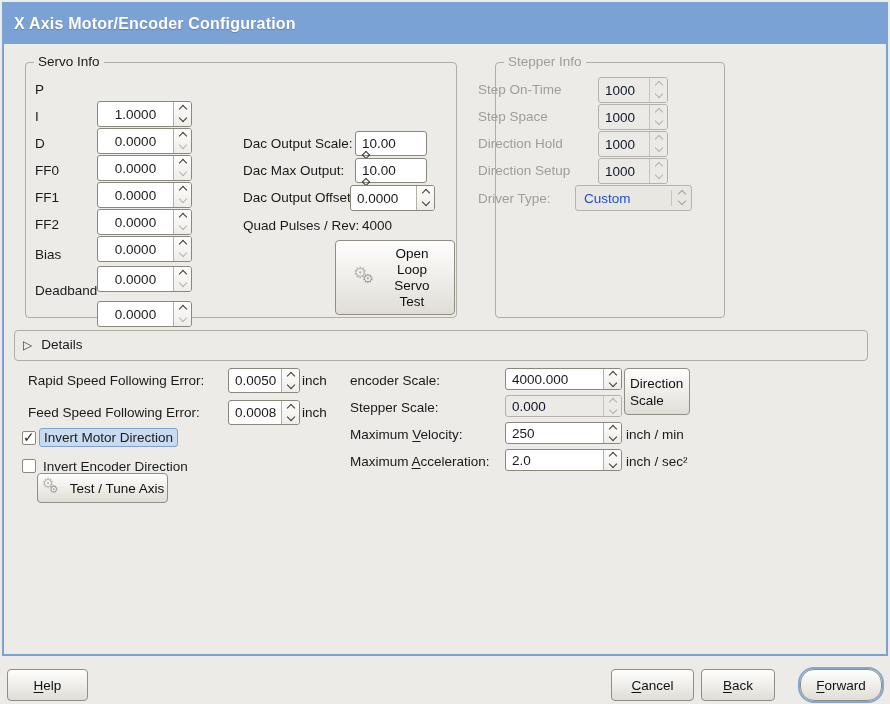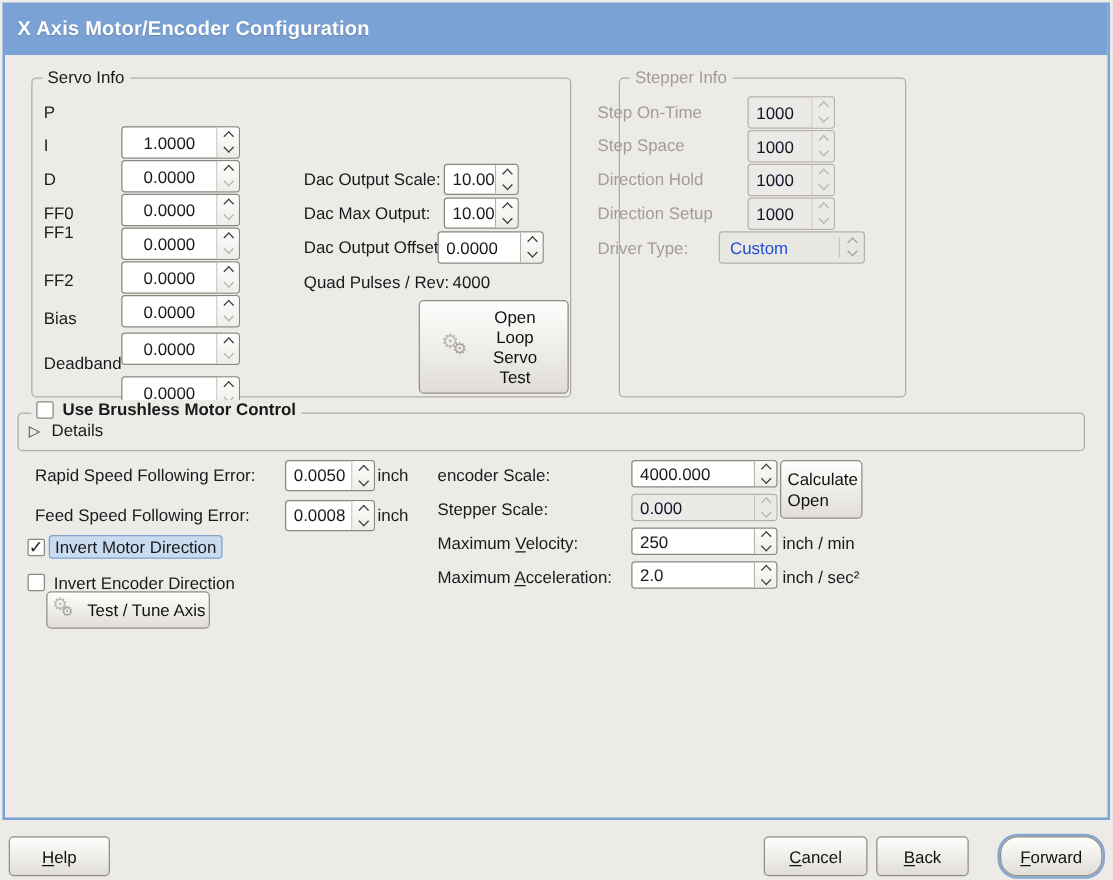--- a/index.html
+++ b/index.html
@@ -64,21 +64,21 @@
     top:35%; border-bottom-width:1.7px; border-right-width:1.7px;
     transform:translate(-50%,-50%) rotate(45deg);
   }
   .spin .arrows i.dim::after { border-color:#b5b2ab; }
   .spin.disabled { background:#eceae6; border-color:#b5b2ad; }
   .spin.disabled .val { color:#0f172a; }
   .spin.disabled .arrows { background:#eceae6; border-left-color:#c7c4bd; }
   .spin.disabled .arrows i::after { border-color:#b5b2ab; }
 
   .spin.servo   { left:97px;  width:95px; height:26px;margin-top:24px; }
-  .spin.dac     { left:355px; width:60px; height:25px; }
+  .spin.dac     { left:355px; width:72px; height:25px;flex-direction:column; }
   .spin.dacoff  { left:350px; width:85px; height:26px; }
   .spin.stepper { left:598px; width:70px; height:26px; }
   .spin.ferr    { left:228px; width:72px; height:25px; }
   .spin.scale   { left:505px; width:117px; height:22px; }
 
   
   .combo {
     position:absolute; display:flex; background:#e9e7e2;
     border:1px solid #b5b2ad; border-radius:3px;
   }
@@ -135,21 +135,21 @@
 </div>
 
 <div class="frame" style="left:25px;top:62px;width:432px;height:256px;">
   <span class="legend">Servo Info</span>
 </div>
 
 <span class="lbl" style="left:35px;top:82px">P</span>
 <span class="lbl" style="left:35px;top:109px">I</span>
 <span class="lbl" style="left:35px;top:136px">D</span>
 <span class="lbl" style="left:35px;top:163px">FF0</span>
-<span class="lbl" style="left:35px;top:178px">FF1</span>
+<span class="lbl" style="left:35px;top:190px">FF1</span>
 <span class="lbl" style="left:35px;top:217px">FF2</span>
 <span class="lbl" style="left:35px;top:247px">Bias</span>
 <span class="lbl" style="left:35px;top:283px">Deadband</span>
 
 <div class="spin servo centered" style="top:77px">
   <span class="val">1.0000</span>
   <span class="arrows">
       <i class="up"></i>
       <i class="down"></i>
     </span>
@@ -279,26 +279,20 @@
     </span>
 </div>
 
 <div class="combo" style="left:575px;top:185px;width:117px;height:26px;">
   <span class="val">Custom</span>
   <span class="sep"></span>
   <span class="arrows"></span>
 </div>
 
 <div class="frame" style="left:14px;top:330px;width:854px;height:31px;">
-  <span class="legend" style="left:10px;top:-11px;display:flex;align-items:center;gap:7px;">
-    <span class="cb" style="position:relative;">
-      
-    </span>
-    <span class="lbl bold" style="position:relative;">Use Brushless Motor Control</span>
-  </span>
   <span style="position:absolute;left:8px;top:6px;display:flex;align-items:center;gap:9px;">
     <span class="expander-arrow">▷</span>
     <span class="lbl" style="position:relative;">Details</span>
   </span>
 </div>
 
 <span class="lbl" style="left:28px;top:373px">Rapid Speed Following Error:</span>
 <div class="spin ferr" style="top:368px">
   <span class="val">0.0050</span>
   <span class="arrows">
@@ -320,21 +314,21 @@
 
 <span class="lbl" style="left:350px;top:373px">encoder Scale:</span>
 <div class="spin scale" style="top:368px">
   <span class="val">4000.000</span>
   <span class="arrows">
       <i class="up"></i>
       <i class="down"></i>
     </span>
 </div>
 <div class="btn" style="left:624px;top:368px;width:66px;height:47px;justify-content:flex-start;padding-left:5px;">
-  <span class="txt" style="text-align:left;line-height:17px;">Calculate Open</span>
+  <span class="txt" style="text-align:left;line-height:17px;">Direction Scale</span>
 </div>
 
 <span class="lbl" style="left:350px;top:400px">Stepper Scale:</span>
 <div class="spin scale disabled" style="top:395px">
   <span class="val">0.000</span>
   <span class="arrows">
       <i class="up"></i>
       <i class="down"></i>
     </span>
 </div>

